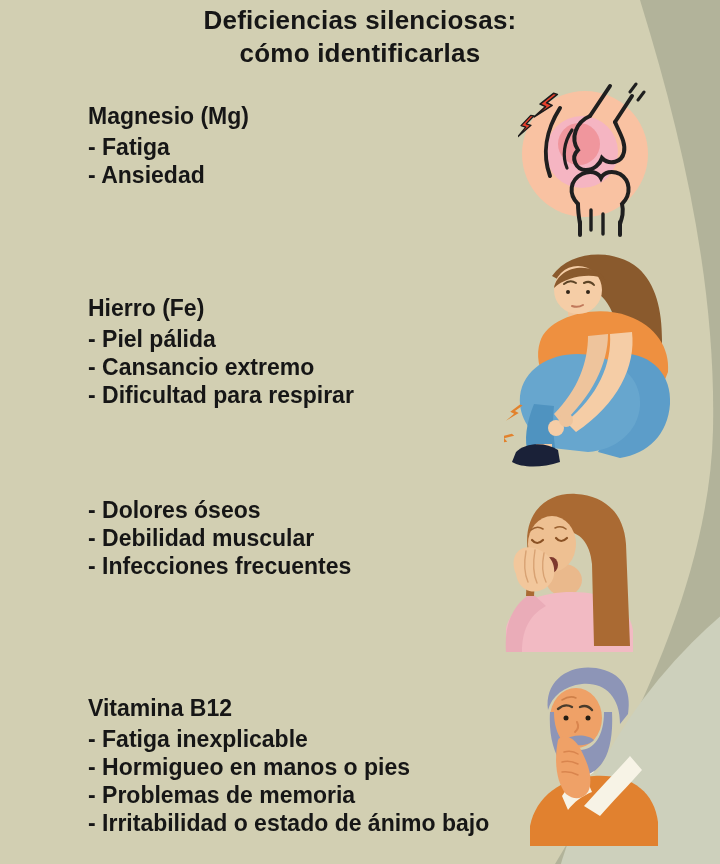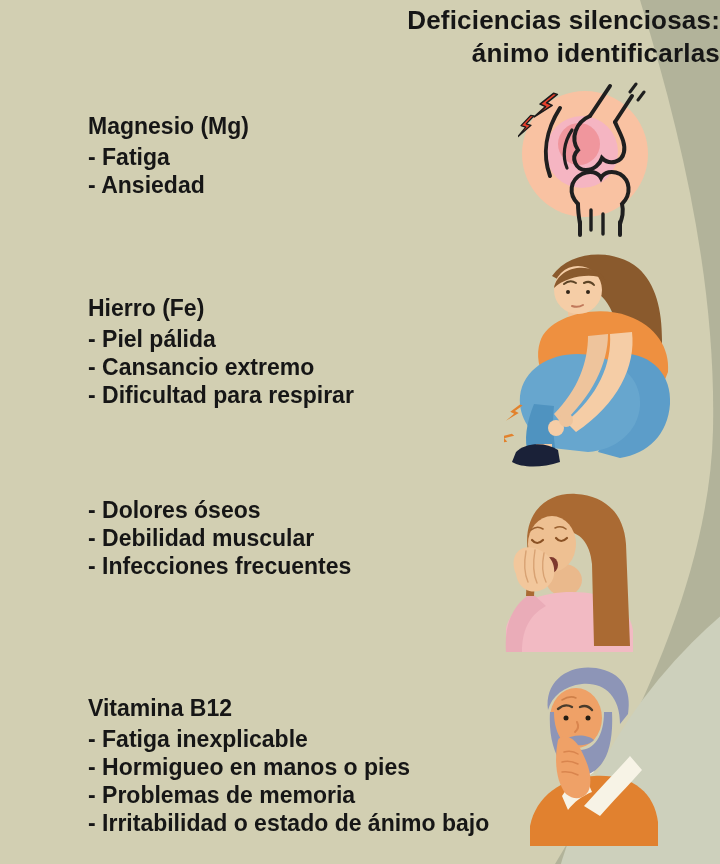--- a/index.html
+++ b/index.html
@@ -2,21 +2,21 @@
 <html><head>
 <meta charset="utf-8">
 <style>
   html,body{margin:0;padding:0;background:#6f7060;}
   .canvas{
     position:relative;width:720px;height:864px;overflow:hidden;
     font-family:"Liberation Sans",sans-serif;color:#161616;
   }
   .bg{position:absolute;left:0;top:0;width:720px;height:864px;display:block;}
   .title{
-    position:absolute;top:4px;left:0;width:720px;text-align:right;
+    position:absolute;top:4px;left:0;width:720px;text-align:center;
     font-size:26px;font-weight:bold;line-height:33px;letter-spacing:.2px;
   }
   .nutrient{
     position:absolute;left:88px;font-size:23px;font-weight:bold;
     line-height:28px;white-space:nowrap;
   }
   .nutrient .heading{margin-bottom:3px;}
   .illu{position:absolute;}
   .illu svg{display:block;width:100%;height:100%;}
 </style>
@@ -26,24 +26,24 @@
 <div class="canvas">
 
   <svg class="bg" viewBox="0 0 720 864" preserveAspectRatio="none">
     <rect x="0" y="0" width="720" height="864" fill="#b2b39a"></rect>
     <path d="M0,0 L640,0 C685,145 716,290 713,430 C710,565 645,715 555,864 L0,864 Z" fill="#d2cfb2"></path>
     <circle cx="1060" cy="1010" r="520" fill="#cdd0bc"></circle>
   </svg>
 
   <h1 class="title" style="margin:0;">
     <div>Deficiencias silenciosas:</div>
-    <div>ánimo identificarlas</div>
+    <div>cómo identificarlas</div>
   </h1>
 
-  <section class="nutrient" style="top:112px">
+  <section class="nutrient" style="top:102px">
     <div class="heading">Magnesio (Mg)</div>
     <div>- Fatiga</div>
     <div>- Ansiedad</div>
   </section>
 
   <section class="nutrient" style="top:294px">
     <div class="heading">Hierro (Fe)</div>
     <div>- Piel pálida</div>
     <div>- Cansancio extremo</div>
     <div>- Dificultad para respirar</div>

